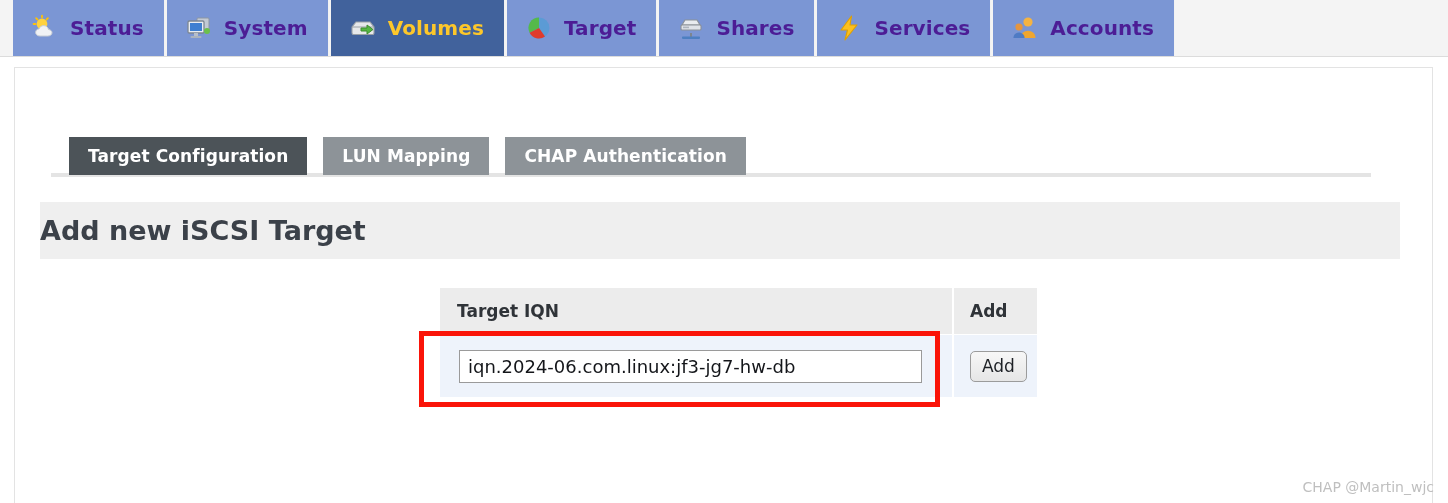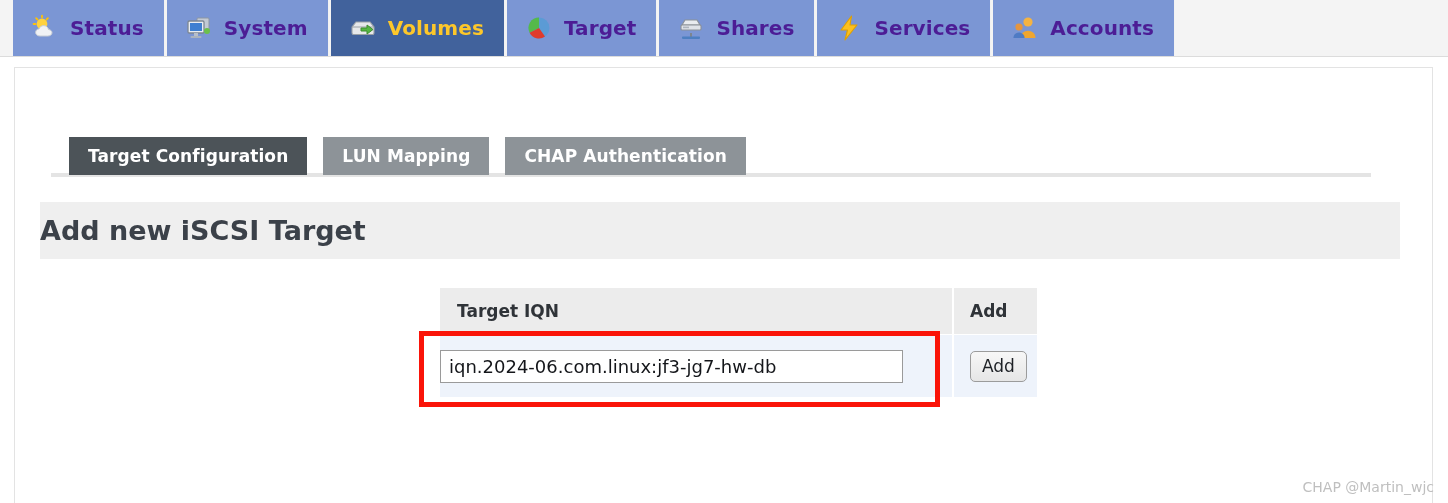--- a/index.html
+++ b/index.html
@@ -178,20 +178,21 @@
     margin-top: 1px;
   }
   .ft-row .td {
     background: #eef3fb;
     display: flex;
     align-items: center;
   }
   .td-iqn {
     width: 512px;
     box-sizing: border-box;
+    padding-left: 19px;
   }
   .td-add {
     width: 83px;
     box-sizing: border-box;
     padding-left: 16px;
   }
   .iqn-input {
     width: 463px;
     height: 33px;
     border: 1px solid #9a9a9a;

